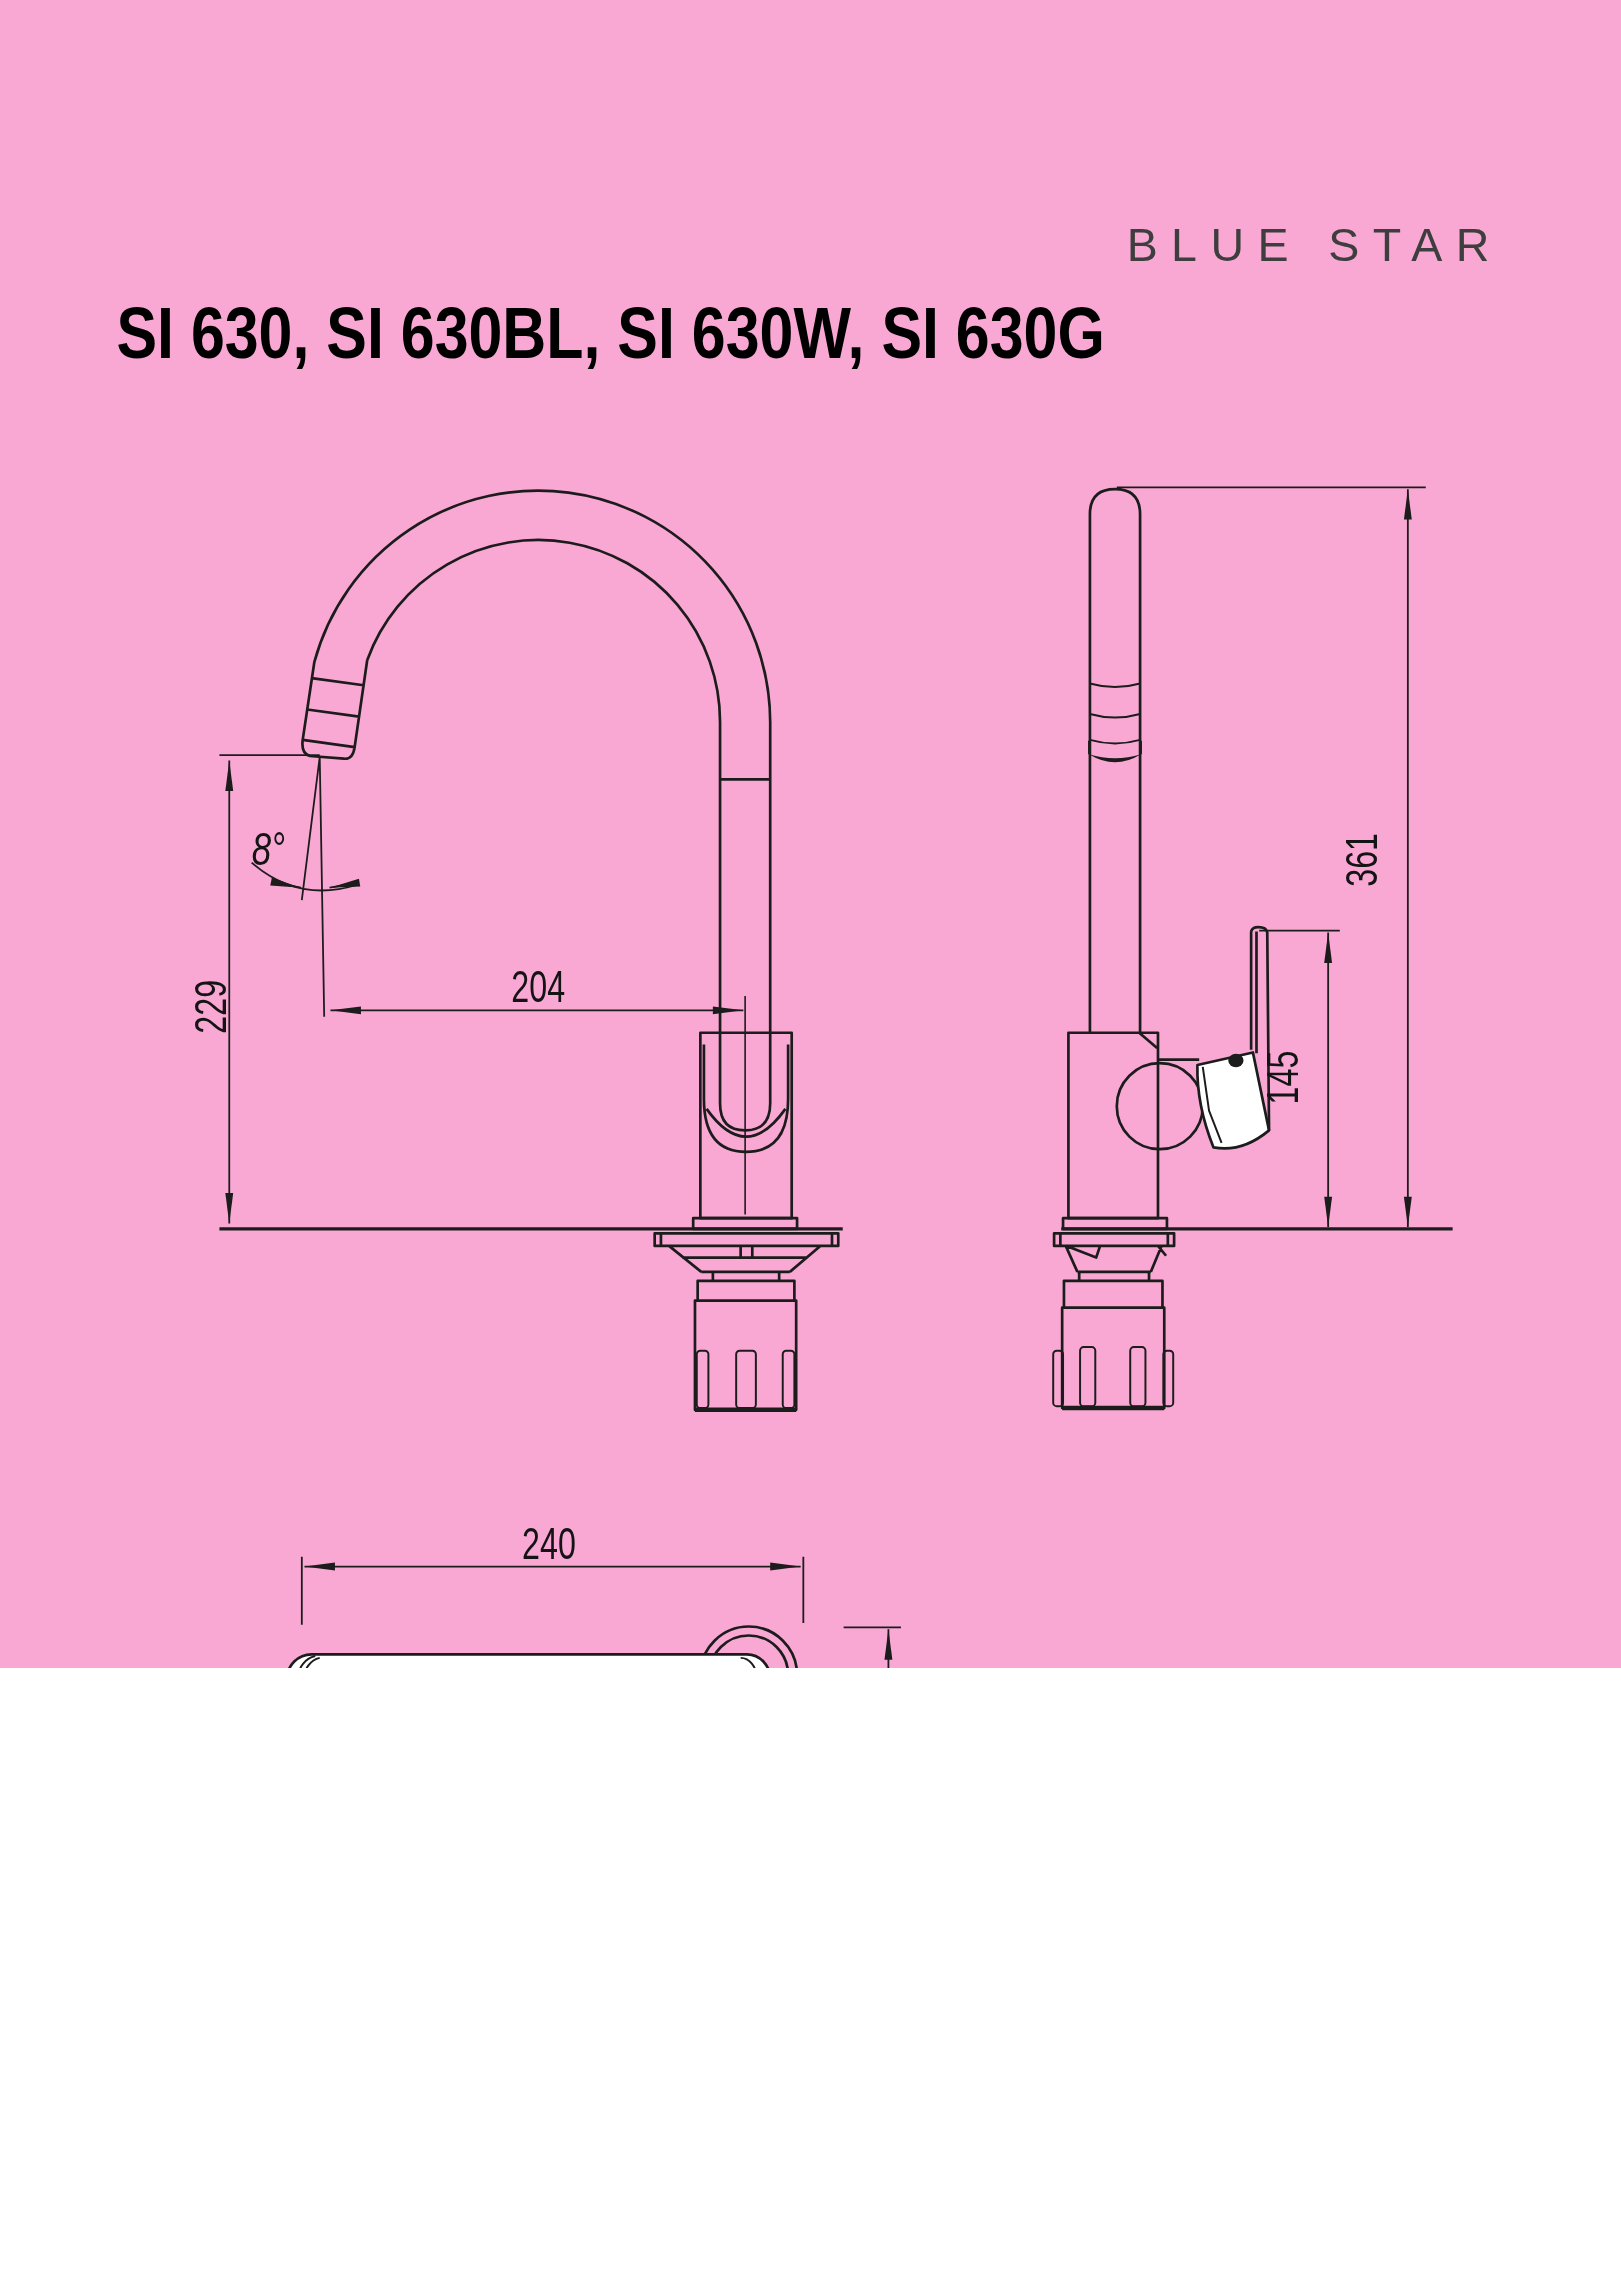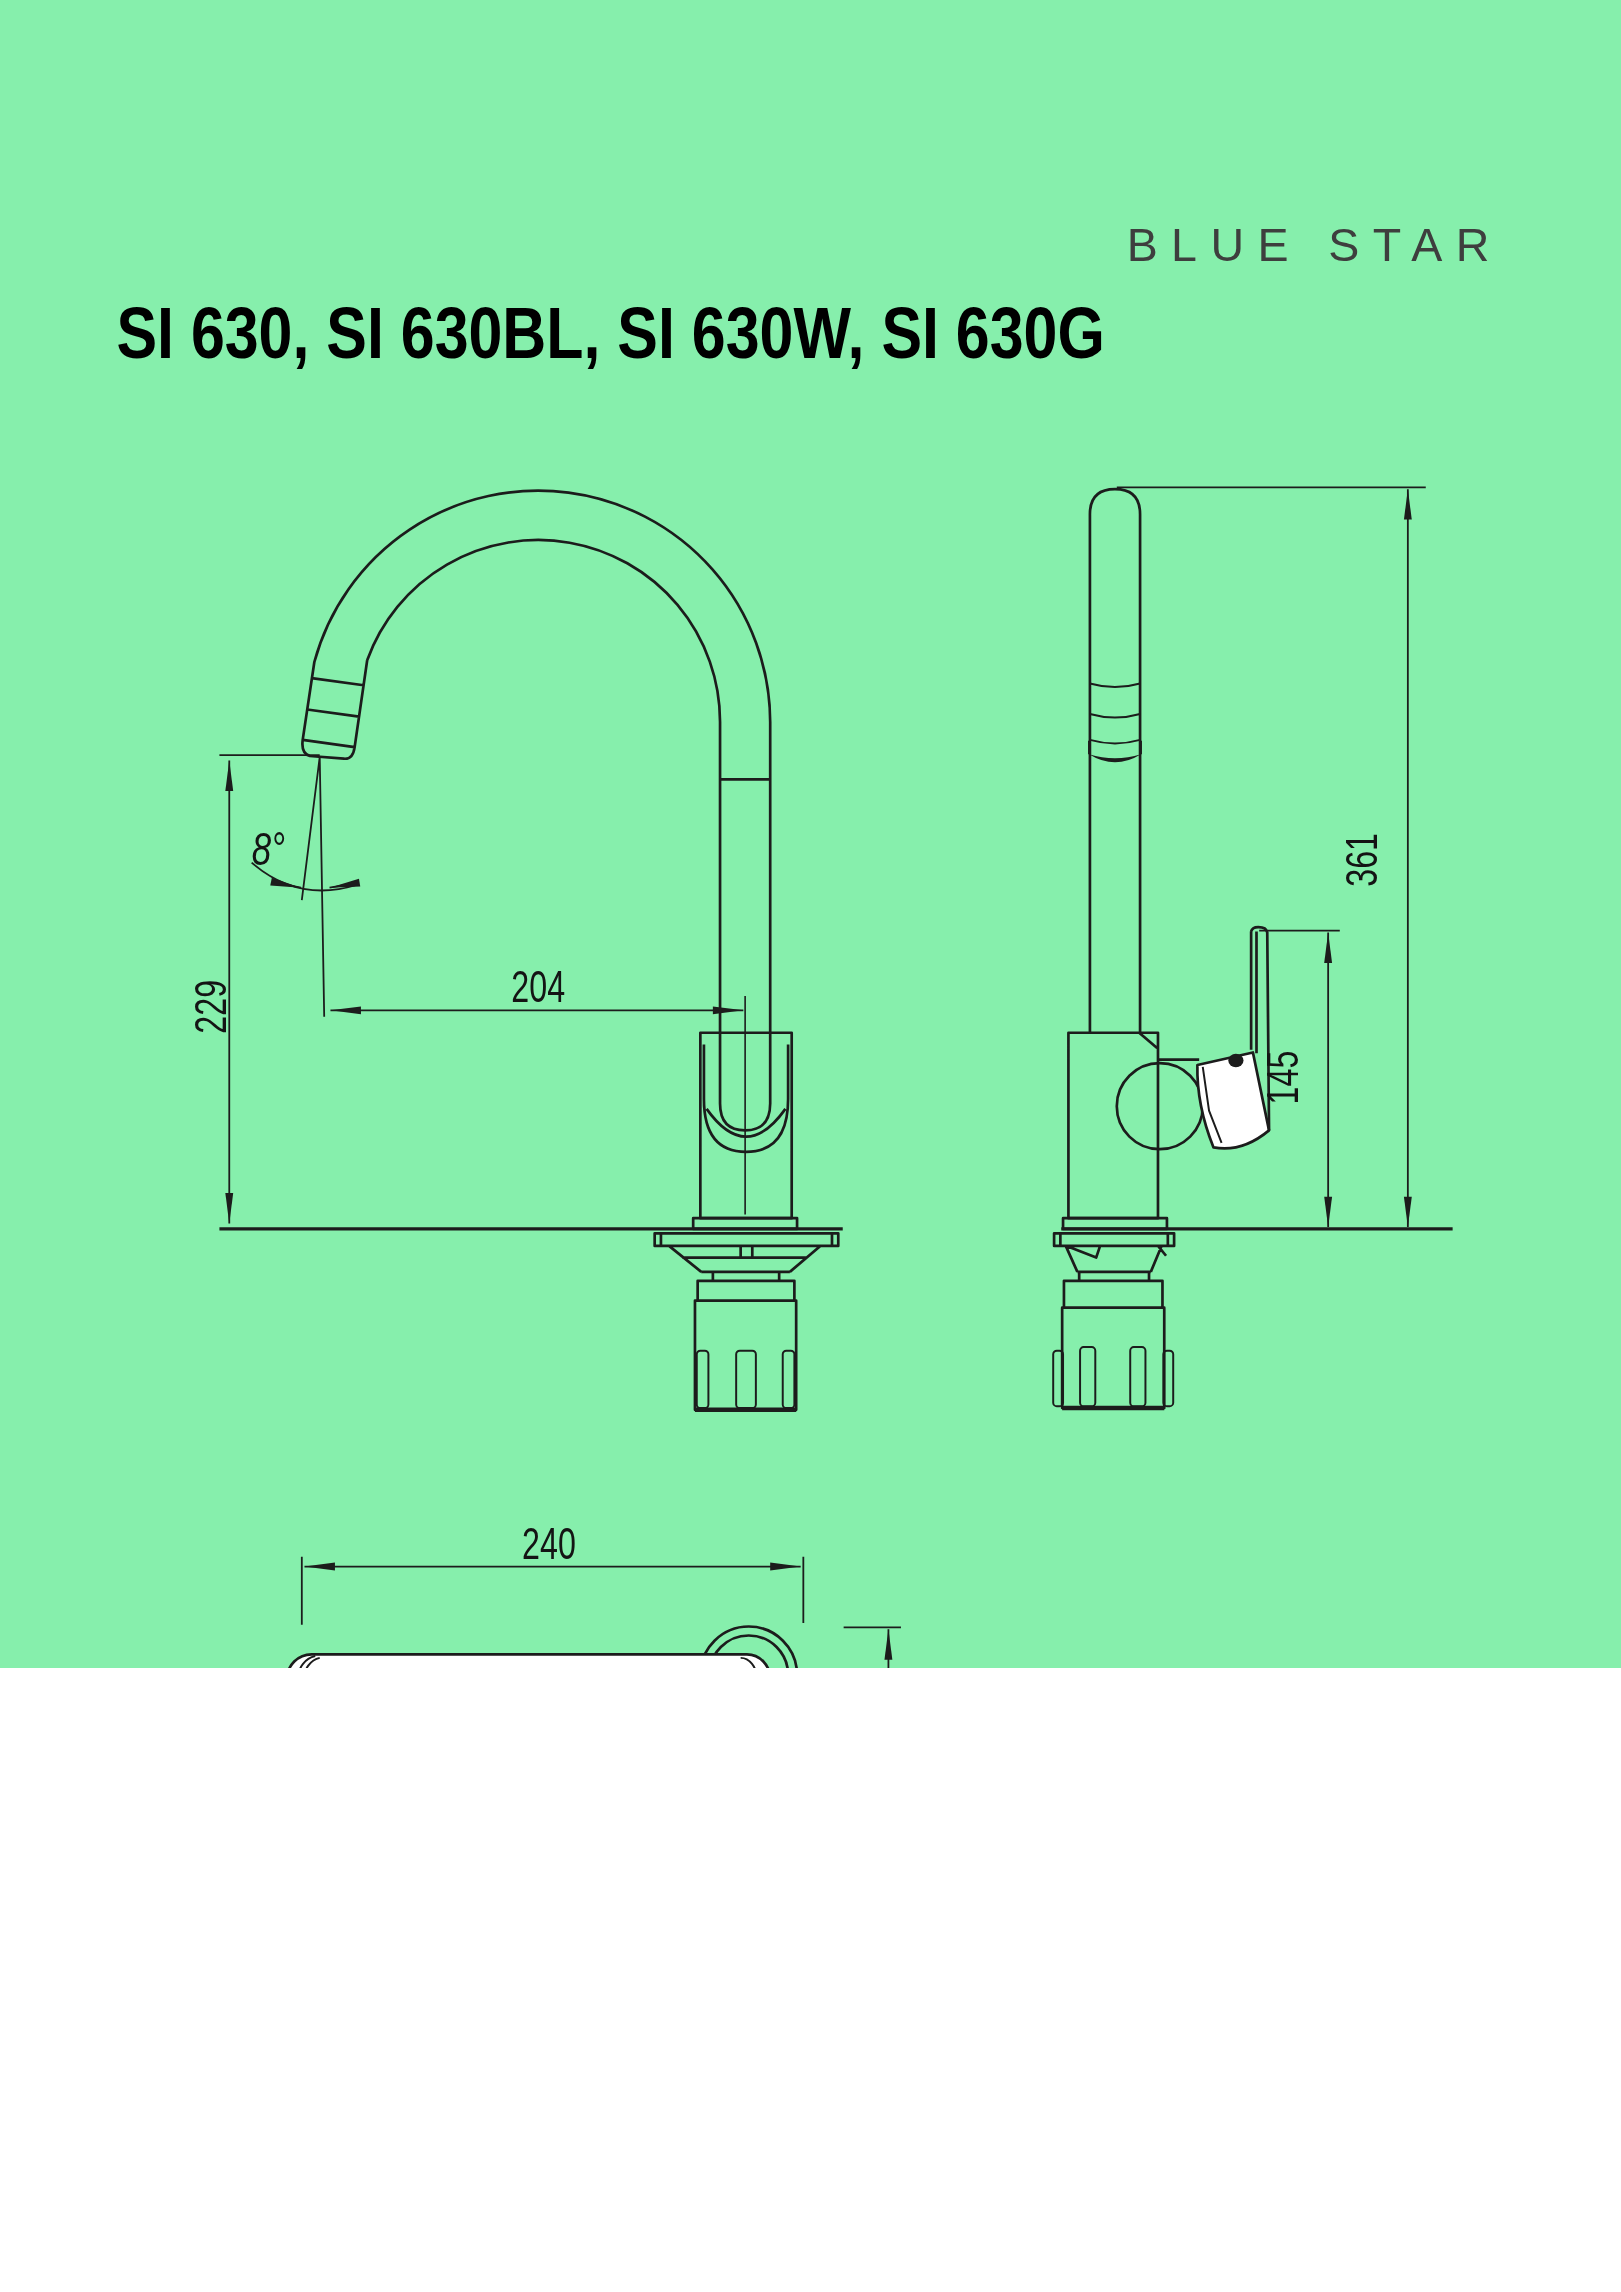--- a/index.html
+++ b/index.html
@@ -1,16 +1,16 @@
 <!DOCTYPE html>
 <html style="font-size:14.3px"><head>
 <meta charset="utf-8">
 <style>
   html,body{margin:0;padding:0;background:#ffffff;}
-  .sheet{position:relative;width:1621px;height:1668px;background:#86efac;overflow:hidden;}
+  .sheet{position:relative;width:1621px;height:1668px;background:#f9a8d4;overflow:hidden;}
   svg{display:block;}
   .ln{fill:none;stroke:#1c1c1c;stroke-width:3;stroke-linejoin:round;stroke-linecap:butt;}
   .ln2{fill:none;stroke:#1c1c1c;stroke-width:2.2;stroke-linejoin:round;}
   .thin{fill:none;stroke:#1c1c1c;stroke-width:1.8;}
   .thk{fill:none;stroke:#1c1c1c;stroke-width:5;}
   .base{fill:none;stroke:#1c1c1c;stroke-width:3.6;}
   .dim{fill:none;stroke:#1c1c1c;stroke-width:2;}
   .blk{fill:#1c1c1c;stroke:none;}
   .wht{fill:#ffffff;stroke:#1c1c1c;stroke-width:3;stroke-linejoin:round;}
   text.d{font-family:"Liberation Sans",sans-serif;font-size:50px;fill:#141414;}

